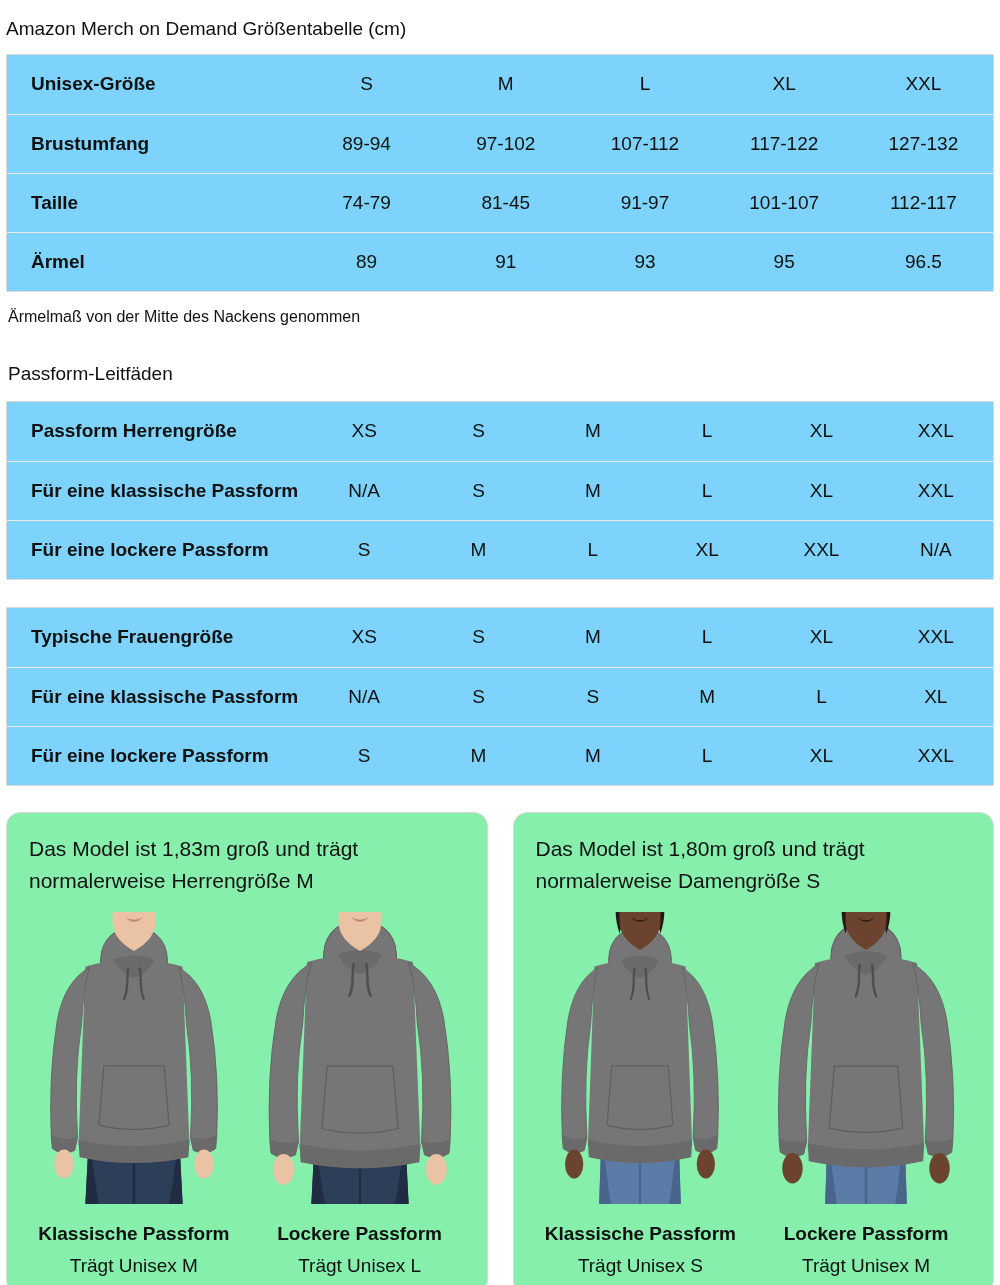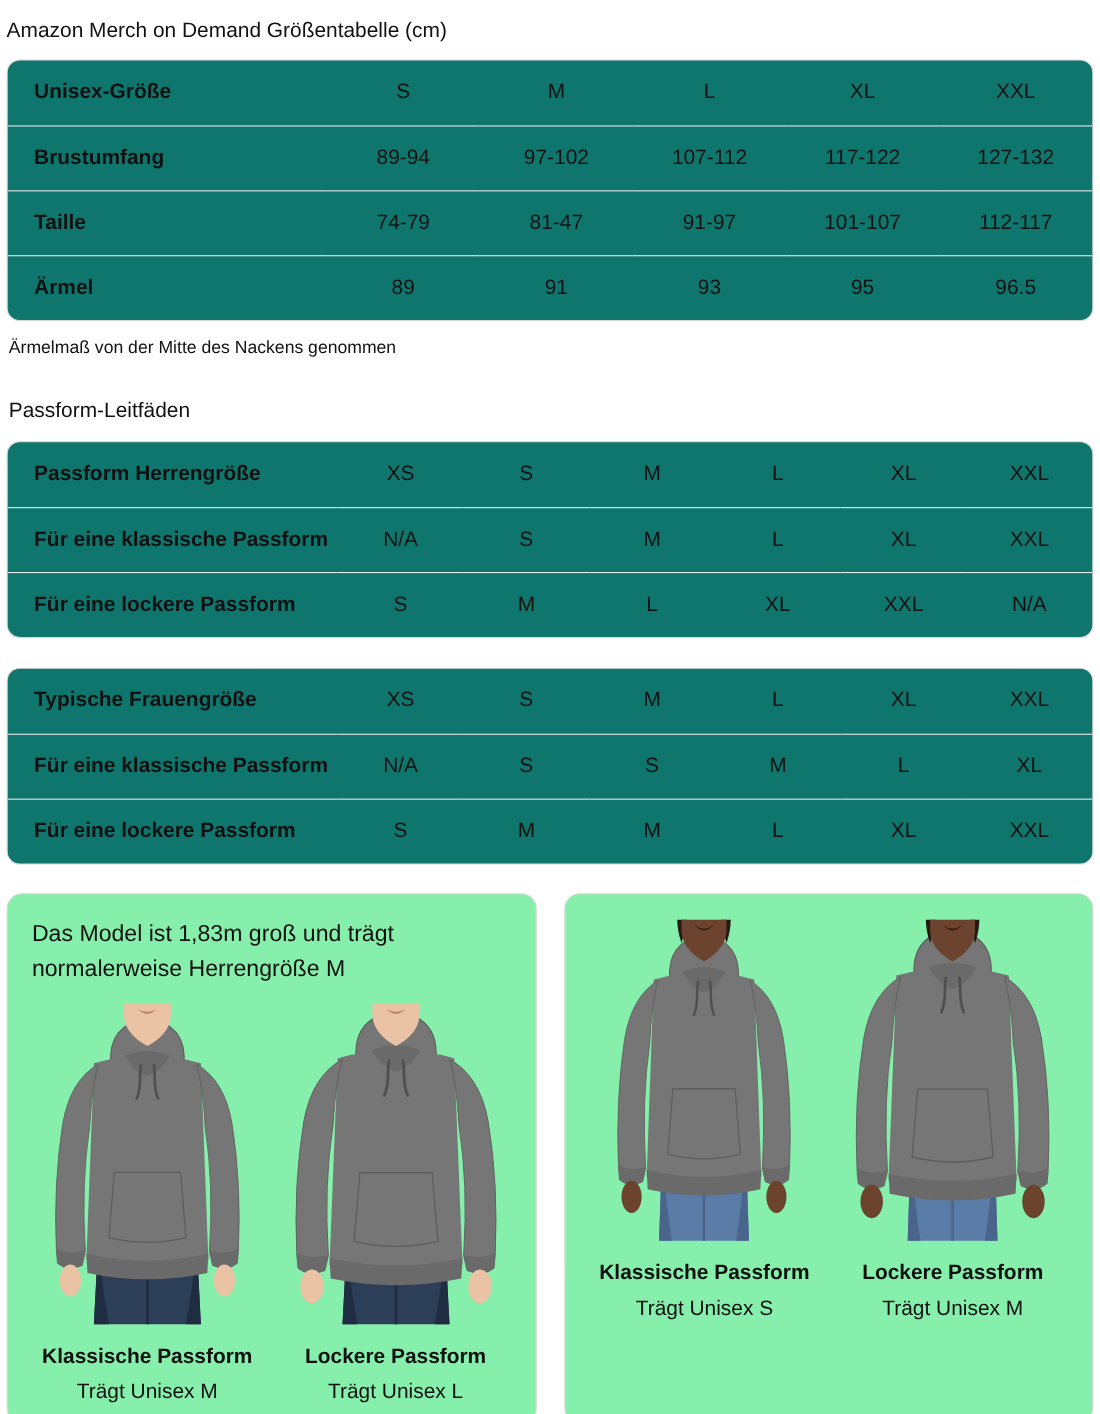--- a/index.html
+++ b/index.html
@@ -31,23 +31,23 @@
   .page-title{
     font-size:19px;
     font-weight:400;
     margin:0 0 0 0;
     padding:1px 0 0 0;
     line-height:23px;
   }
 
   .tbl-card{
     border:1px solid var(--card-border);
-    border-radius:12px;
+    border-radius:1px;
     overflow:hidden;
-    background:#0f766e;
+    background:#7dd3fc;
   }
   .tbl-card table{
     width:100%;
     border-collapse:collapse;
     table-layout:fixed;
   }
   .tbl-card td{
     height:59px;
     font-size:19px;
     vertical-align:middle;
@@ -204,21 +204,21 @@
         <td class="lbl">Brustumfang</td>
         <td class="val">89-94</td>
         <td class="val">97-102</td>
         <td class="val">107-112</td>
         <td class="val">117-122</td>
         <td class="val">127-132</td>
       </tr>
       <tr>
         <td class="lbl">Taille</td>
         <td class="val">74-79</td>
-        <td class="val">81-47</td>
+        <td class="val">81-45</td>
         <td class="val">91-97</td>
         <td class="val">101-107</td>
         <td class="val">112-117</td>
       </tr>
       <tr>
         <td class="lbl">Ärmel</td>
         <td class="val">89</td>
         <td class="val">91</td>
         <td class="val">93</td>
         <td class="val">95</td>
@@ -324,20 +324,21 @@
           </svg>
           <figcaption>
             <div class="fit-label">Lockere Passform</div>
             <div class="size-label">Trägt Unisex L</div>
           </figcaption>
         </figure>
       </div>
     </article>
 
     <article class="model-card">
+      <p class="model-desc">Das Model ist 1,80m groß und trägt normalerweise Damengröße S</p>
       <div class="photos">
         <figure class="photo-fig">
           <svg class="fig fig-woman" viewBox="0 0 220 300">
             <use href="#jeans-woman"></use>
             <use href="#garment" transform="translate(110 150) scale(0.94 1) translate(-110 -150)"></use>
             <use href="#face-woman"></use>
           </svg>
           <figcaption>
             <div class="fit-label">Klassische Passform</div>
             <div class="size-label">Trägt Unisex S</div>

